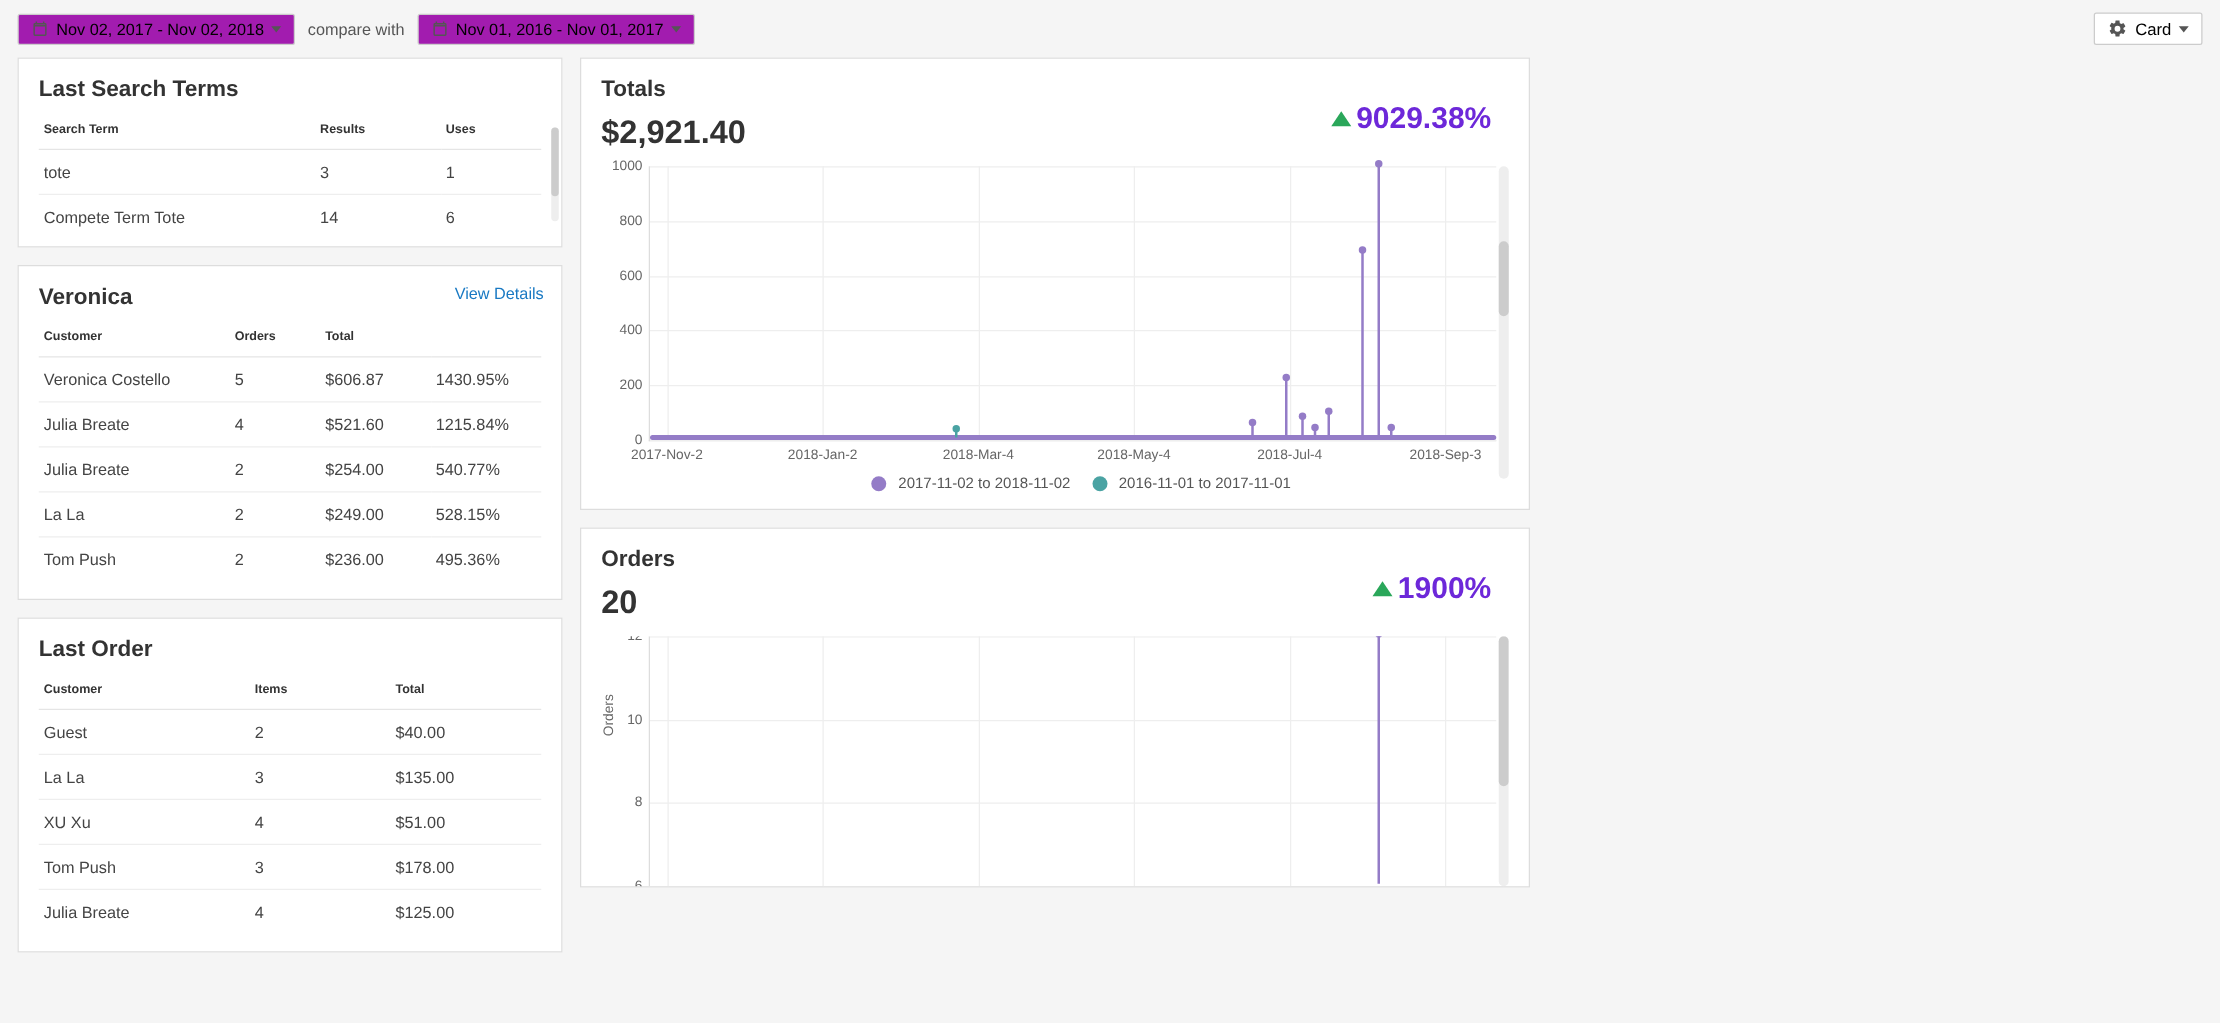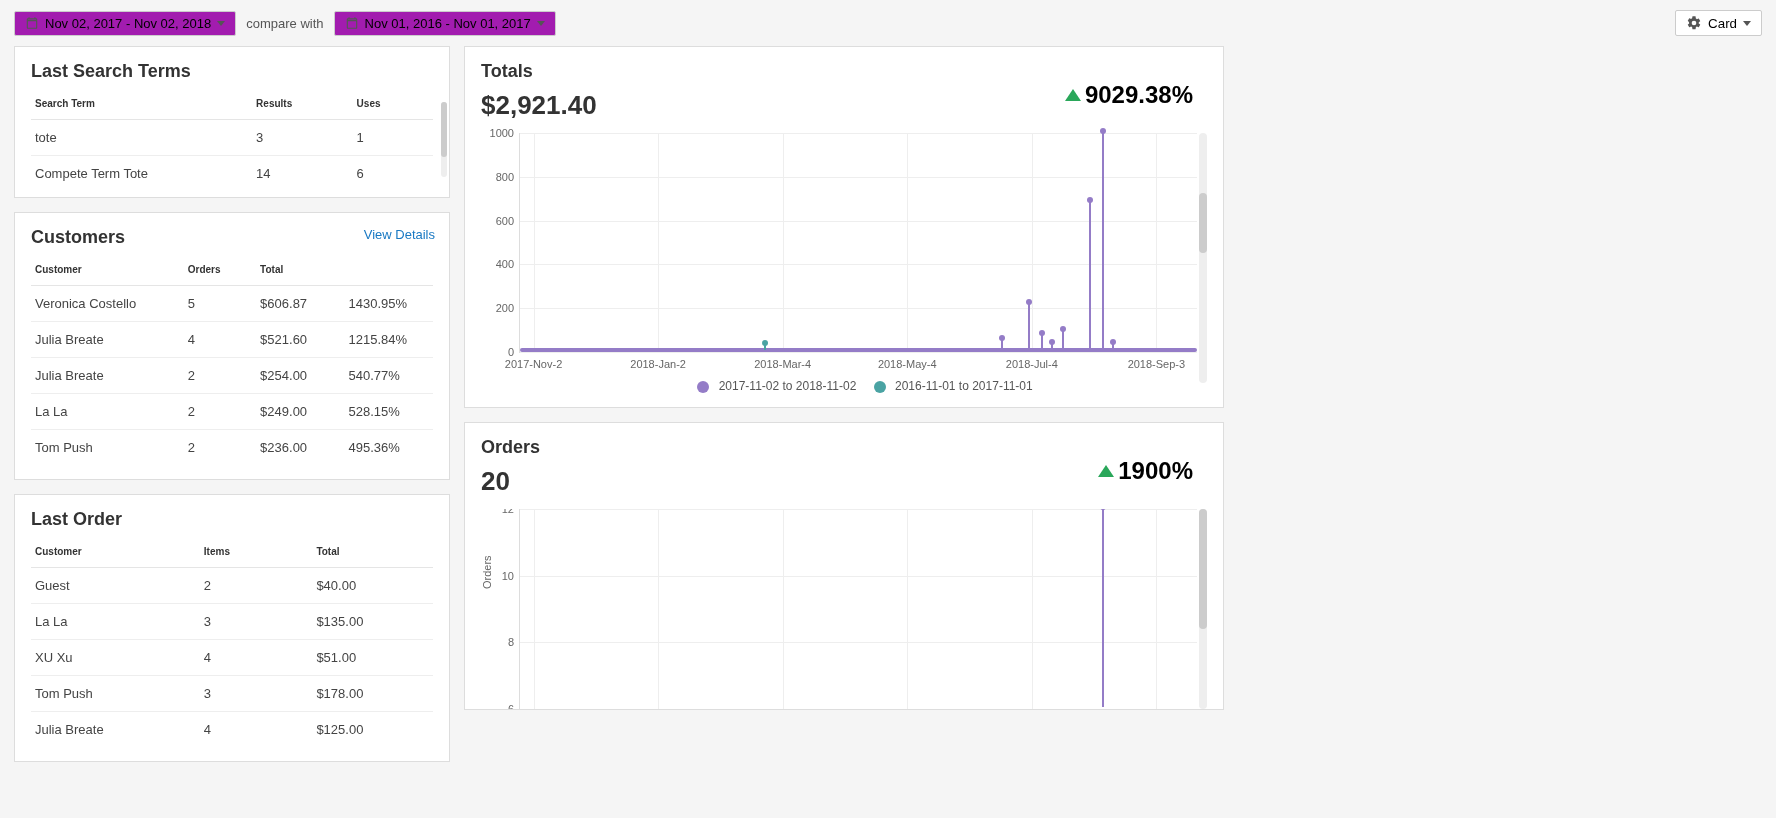--- a/index.html
+++ b/index.html
@@ -14,21 +14,21 @@
 .left-col { width: 436px; display:flex; flex-direction:column; gap:14px; }
 .right-col { flex:1; display:flex; flex-direction:column; gap:14px; max-width: 760px;}
 .card { background:#fff; border:1px solid #ddd; padding: 14px 16px; position:relative; }
 .card-title { font-size:18px; font-weight:700; color:#333; margin-bottom: 8px; }
 .view-details { position:absolute; right:14px; top:14px; color:#1979c3; font-size:13px; text-decoration:none; cursor:pointer; }
 table { width:100%; border-collapse:collapse; }
 th { text-align:left; font-weight:700; font-size:10px; padding:8px 4px 10px; border-bottom:1px solid #e5e5e5; }
 td { font-size:13px; padding:10px 4px; border-bottom:1px solid #eee; color:#444;}
 tr:last-child td { border-bottom:none; }
 .big-number { font-size:26px; font-weight:700; color:#333; }
-.change { color:#000000; font-size:24px; font-weight:700; display:inline-flex; align-items:center; gap:4px; position:absolute; right:30px; }
+.change { color:#6d28d9; font-size:24px; font-weight:700; display:inline-flex; align-items:center; gap:4px; position:absolute; right:30px; }
 .arrow-up { width:0;height:0;border-left:8px solid transparent;border-right:8px solid transparent;border-bottom:12px solid #2aa75a; display:inline-block;}
 .chart-wrap { position:relative; padding-left:38px; padding-right:10px; }
 .chart-area { position:relative; height:220px; border-left:1px solid #ddd; border-bottom:1px solid #ddd; }
 .grid-h { position:absolute; left:0; right:0; border-top:1px solid #eee; }
 .grid-v { position:absolute; top:0; bottom:0; border-left:1px solid #eee; }
 .ytick { position:absolute; right:100%; padding-right:6px; font-size:11px; color:#666; transform:translateY(-50%); }
 .xtick { position:absolute; top:100%; padding-top:6px; font-size:11px; color:#666; transform:translateX(-50%); white-space:nowrap;}
 .baseline { position:absolute; left:0; right:0; bottom:0; height:4px; background:#947cc7; border-radius:2px; }
 .spike { position:absolute; bottom:2px; width:2px; background:#947cc7; }
 .spike .dot { position:absolute; left:-2px; top:-3px; width:6px;height:6px;border-radius:50%; background:#947cc7;}
@@ -100,21 +100,21 @@
             </tr>
           </tbody>
       </table>
       <div class="small-scroll-edge" style="height:75px;">
           <div class="small-scroll-thumb" style="height:55px;"></div>
         </div>
     </div>
 
     <div class="card">
       <a class="view-details">View Details</a>
-      <div class="card-title">Customers</div>
+      <div class="card-title">Veronica</div>
       <table>
         <thead>
             <tr>
           <th style="width:38%">Customer</th>
           <th style="width:18%">Orders</th>
           <th style="width:22%">Total</th>
           <th></th>
         </tr>
           </thead>
         <tbody id="cust-body">

